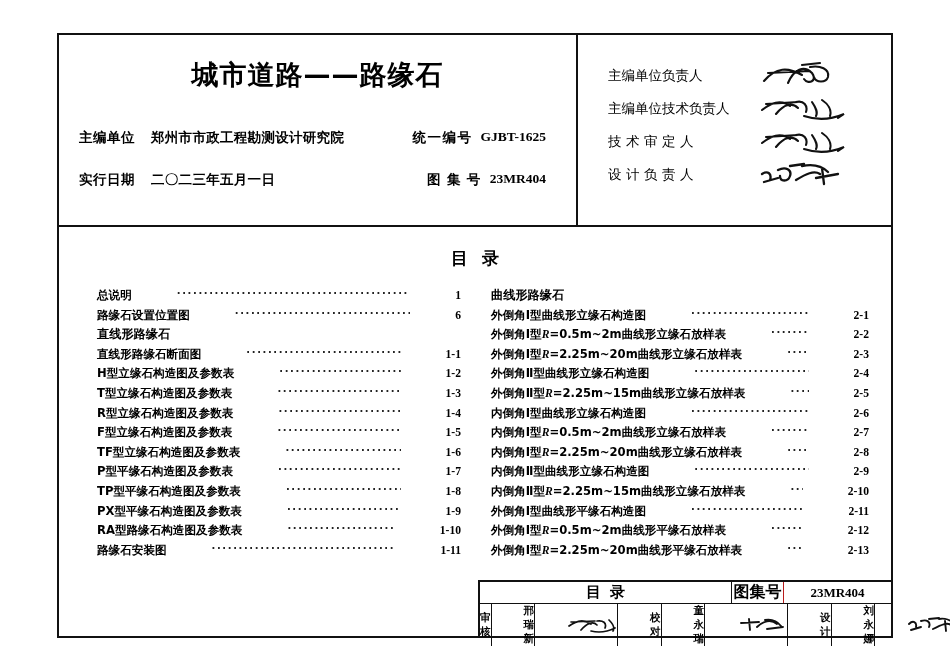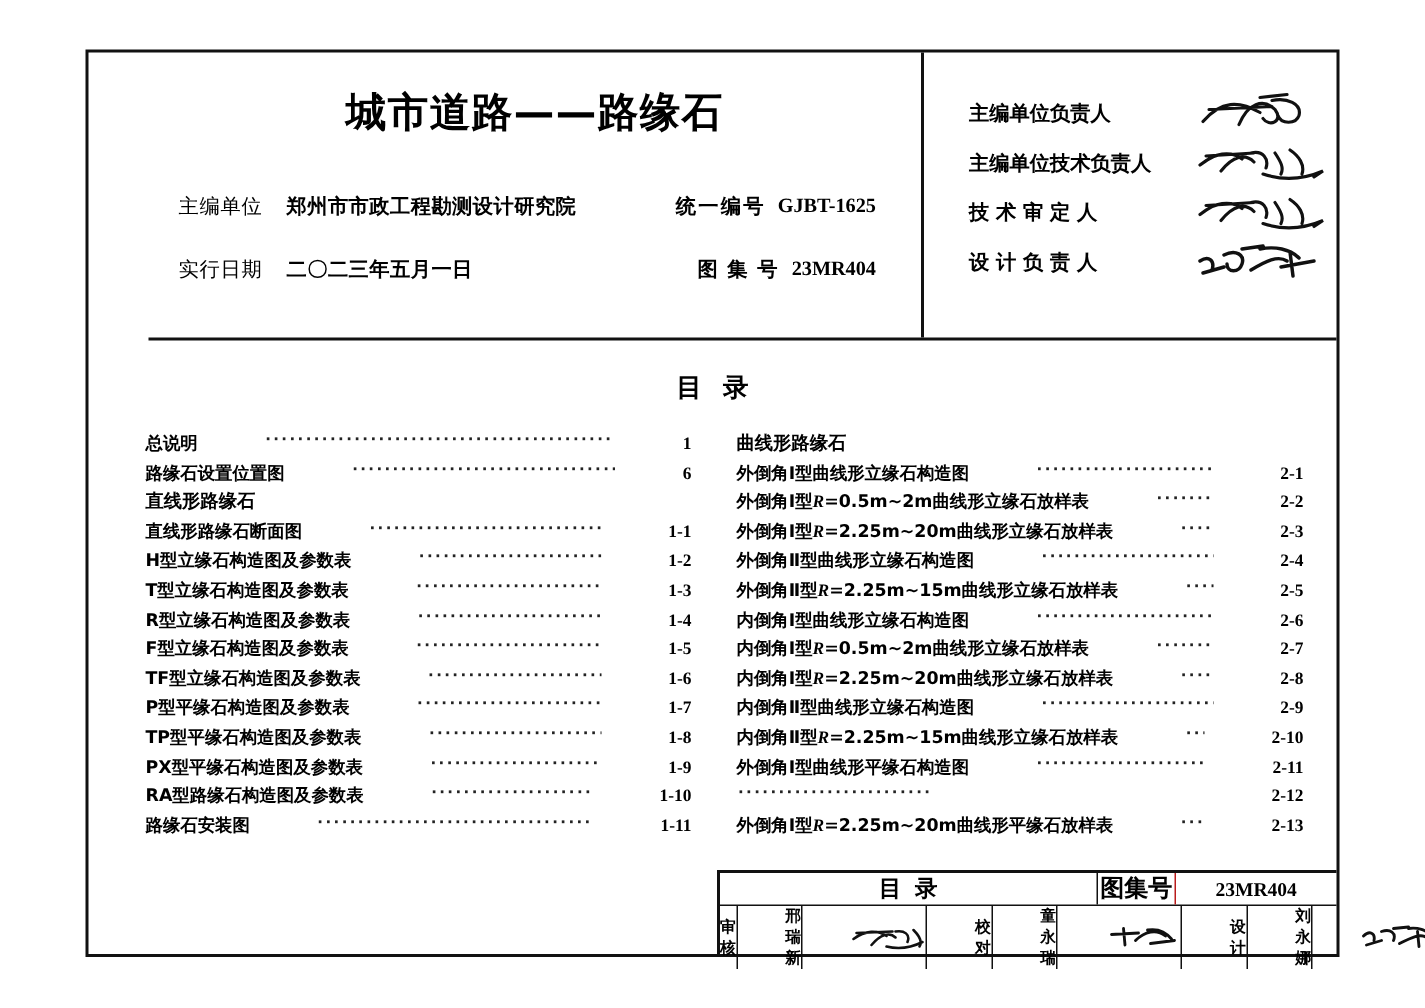--- a/index.html
+++ b/index.html
@@ -31,21 +31,20 @@
   
   .top-band {
     position: absolute;
     left: 0;
     top: 0;
     right: 0;
     height: 192px;
     border-bottom: 2px solid #111;
     box-sizing: border-box;
     display: flex;
-    margin-left: 40px;
   }
   .title-pane {
     width: 519px;
     border-right: 2px solid #111;
     box-sizing: border-box;
     position: relative;
   }
   .sig-pane {
     flex: 1;
     position: relative;
@@ -67,21 +66,21 @@
     font-size: 13.5px;
   }
   .meta-row {
     display: flex;
     align-items: baseline;
     margin-bottom: 24px;
   }
   .meta-label {
     width: 72px;
     letter-spacing: 0.5px;
-    font-weight: 400;
+    font-weight: 700;
     white-space: nowrap;
   }
   .meta-value {
     letter-spacing: 0.3px;
     font-weight: 600;
     white-space: nowrap;
   }
   .meta-right {
     margin-left: auto;
     margin-right: 30px;
@@ -103,21 +102,21 @@
   .sig-list {
     padding: 24px 0 0 30px;
   }
   .sig-row {
     display: flex;
     align-items: center;
     height: 33px;
   }
   .sig-label {
     font-size: 13.5px;
-    font-weight: 700;
+    font-weight: 400;
     width: 150px;
     white-space: nowrap;
   }
   .sig-label.spaced {
     letter-spacing: 4.5px;
   }
   .sig-mark {
     width: 95px;
     height: 30px;
     position: relative;
@@ -496,20 +495,21 @@
           <span class="toc-label">内倒角Ⅱ型<span class="ital">R</span>=2.25m~15m曲线形立缘石放样表</span>
           <span class="toc-dots">····················</span>
           <span class="toc-page">2-10</span>
         </div>
         <div class="toc-item">
           <span class="toc-label">外倒角Ⅰ型曲线形平缘石构造图</span>
           <span class="toc-dots">········································</span>
           <span class="toc-page">2-11</span>
         </div>
         <div class="toc-item">
+          <span class="toc-label">外倒角Ⅰ型<span class="ital">R</span>=0.5m~2m曲线形平缘石放样表</span>
           <span class="toc-dots">························</span>
           <span class="toc-page">2-12</span>
         </div>
         <div class="toc-item">
           <span class="toc-label">外倒角Ⅰ型<span class="ital">R</span>=2.25m~20m曲线形平缘石放样表</span>
           <span class="toc-dots">····················</span>
           <span class="toc-page">2-13</span>
         </div>
       </div>
 

